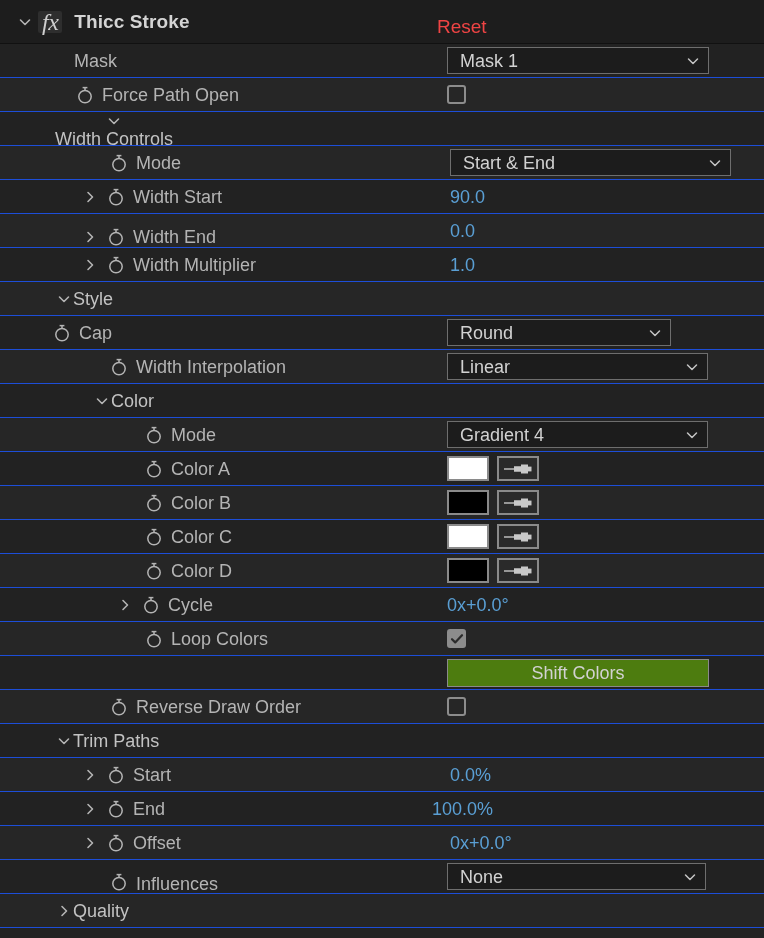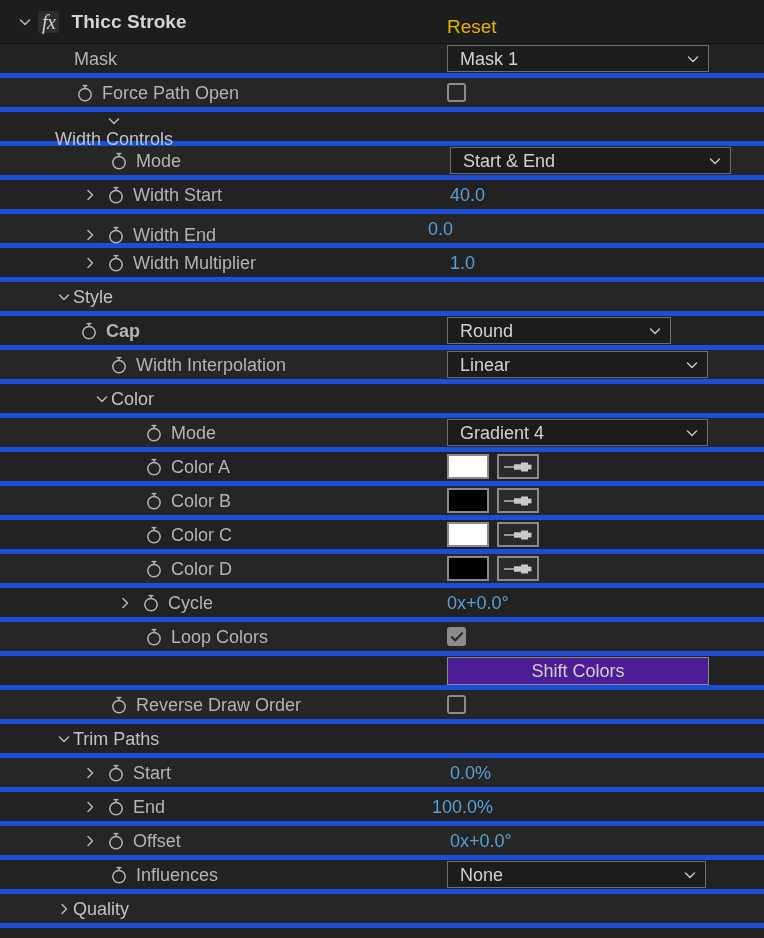--- a/index.html
+++ b/index.html
@@ -30,50 +30,50 @@
     box-sizing: border-box;
   }
   .fx-twirl {
     width: 22px; margin-left: 14px;
     display: flex; align-items: center; justify-content: center;
     cursor: pointer;
   }
   .fx-glyph {
     font-family: "Liberation Serif", serif;
     font-style: italic;
-    font-size: 20px;
+    font-size: 24px;
     color: #cfcfcf;
     background: #2e2e2e;
     padding: 0 4px;
     line-height: 22px;
     border-radius: 2px;
     margin-left: 2px;
     letter-spacing: -0.5px;
   }
   .fx-title {
     font-size: 19px;
     font-weight: bold;
     color: #d4d4d4;
     margin-left: 12px;
     letter-spacing: 0.1px;
   }
   .fx-reset {
     position: absolute;
-    left: 447px;
+    left: 437px;
     font-size: 19px;
-    color: #eab308;
+    color: #ef4444;
     cursor: pointer;
     margin-top: 11px;
   }
 
   
   .row {
     height: 34px;
     position: relative;
-    border-bottom: 5px solid #1d4ed8;
+    border-bottom: 1px solid #1d4ed8;
     box-sizing: border-box;
     display: flex;
     align-items: center;
   }
   .row.alt  { background: #262626; }
   .row.base { background: #222222; }
 
   .label {
     font-size: 18px;
     color: #b4b4b4;
@@ -167,21 +167,21 @@
     background: #2a2a2a;
     box-sizing: border-box;
     margin-left: 8px;
     cursor: pointer;
     display: flex; align-items: center; justify-content: center;
   }
 
   
   .btn {
     height: 28px;
-    background: #4c1d95;
+    background: #4d7c0f;
     border: 1px solid #8a8a8a;
     box-sizing: border-box;
     display: flex; align-items: center; justify-content: center;
     cursor: pointer;
   }
   .btn-text { font-size: 18px; color: #d2d2d2; line-height: 18px; }
 </style>
 </head>
 <body>
 
@@ -274,41 +274,41 @@
       <span class="sw" style="margin-left:6px;">
         <svg width="20" height="20" viewBox="0 0 20 20">
           <circle cx="10" cy="11.6" r="6.2" fill="none" stroke="#b4b4b4" stroke-width="1.5"></circle>
           <line x1="10" y1="2.6" x2="10" y2="5.4" stroke="#b4b4b4" stroke-width="1.5"></line>
           <line x1="7.6" y1="2.6" x2="12.4" y2="2.6" stroke="#b4b4b4" stroke-width="1.5"></line>
         </svg>
       </span>
       <span class="label">Width Start</span>
     </div>
     <div class="value" style="left:450px;">
-      <span class="num">40.0</span>
+      <span class="num">90.0</span>
     </div>
   </div>
 
   <div class="row alt">
     <div class="left" style="padding-left:81px;margin-top:12px;">
       <span class="tw">
         <svg width="14" height="14" viewBox="0 0 14 14">
             <path d="M5 2.5 L9.5 7 L5 11.5" fill="none" stroke="#b4b4b4" stroke-width="1.6" stroke-linecap="round" stroke-linejoin="round"></path>
           </svg>
       </span>
       <span class="sw" style="margin-left:6px;">
         <svg width="20" height="20" viewBox="0 0 20 20">
           <circle cx="10" cy="11.6" r="6.2" fill="none" stroke="#b4b4b4" stroke-width="1.5"></circle>
           <line x1="10" y1="2.6" x2="10" y2="5.4" stroke="#b4b4b4" stroke-width="1.5"></line>
           <line x1="7.6" y1="2.6" x2="12.4" y2="2.6" stroke="#b4b4b4" stroke-width="1.5"></line>
         </svg>
       </span>
       <span class="label">Width End</span>
     </div>
-    <div class="value" style="left:428px;justify-content:flex-end;">
+    <div class="value" style="left:450px;justify-content:flex-end;">
       <span class="num">0.0</span>
     </div>
   </div>
 
   <div class="row base">
     <div class="left" style="padding-left:81px;">
       <span class="tw">
         <svg width="14" height="14" viewBox="0 0 14 14">
             <path d="M5 2.5 L9.5 7 L5 11.5" fill="none" stroke="#b4b4b4" stroke-width="1.6" stroke-linecap="round" stroke-linejoin="round"></path>
           </svg>
@@ -332,21 +332,21 @@
       <span class="tw">
         <svg width="14" height="14" viewBox="0 0 14 14">
             <path d="M2.5 5 L7 9.5 L11.5 5" fill="none" stroke="#b4b4b4" stroke-width="1.6" stroke-linecap="round" stroke-linejoin="round"></path>
           </svg>
       </span>
       <span class="label group">Style</span>
     </div>
   </div>
 
   <div class="row base">
-    <div class="left" style="padding-left:78px;font-weight:bold;">
+    <div class="left" style="padding-left:51px;">
       <span class="sw">
         <svg width="20" height="20" viewBox="0 0 20 20">
           <circle cx="10" cy="11.6" r="6.2" fill="none" stroke="#b4b4b4" stroke-width="1.5"></circle>
           <line x1="10" y1="2.6" x2="10" y2="5.4" stroke="#b4b4b4" stroke-width="1.5"></line>
           <line x1="7.6" y1="2.6" x2="12.4" y2="2.6" stroke="#b4b4b4" stroke-width="1.5"></line>
         </svg>
       </span>
       <span class="label">Cap</span>
     </div>
     <div class="value">
@@ -651,21 +651,21 @@
         </svg>
       </span>
       <span class="label">Offset</span>
     </div>
     <div class="value" style="left:450px;">
       <span class="num">0x+0.0°</span>
     </div>
   </div>
 
   <div class="row base">
-    <div class="left" style="padding-left:108px;">
+    <div class="left" style="padding-left:108px;align-items:flex-end;">
       <span class="sw">
         <svg width="20" height="20" viewBox="0 0 20 20">
           <circle cx="10" cy="11.6" r="6.2" fill="none" stroke="#b4b4b4" stroke-width="1.5"></circle>
           <line x1="10" y1="2.6" x2="10" y2="5.4" stroke="#b4b4b4" stroke-width="1.5"></line>
           <line x1="7.6" y1="2.6" x2="12.4" y2="2.6" stroke="#b4b4b4" stroke-width="1.5"></line>
         </svg>
       </span>
       <span class="label">Influences</span>
     </div>
     <div class="value">

